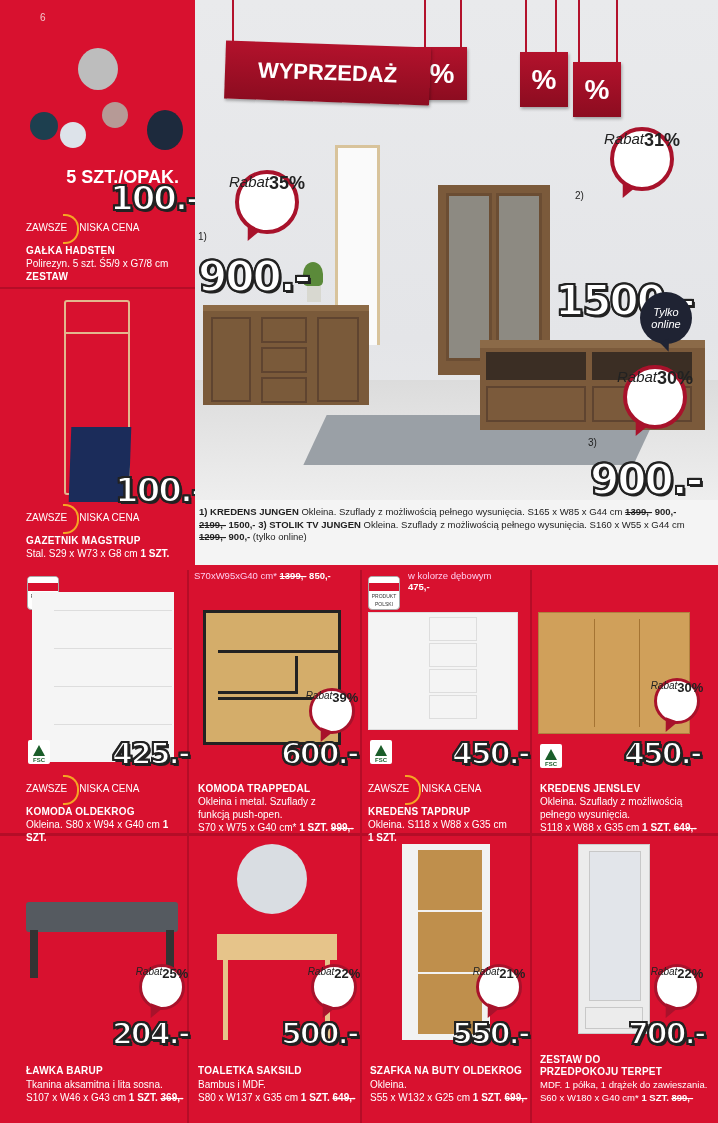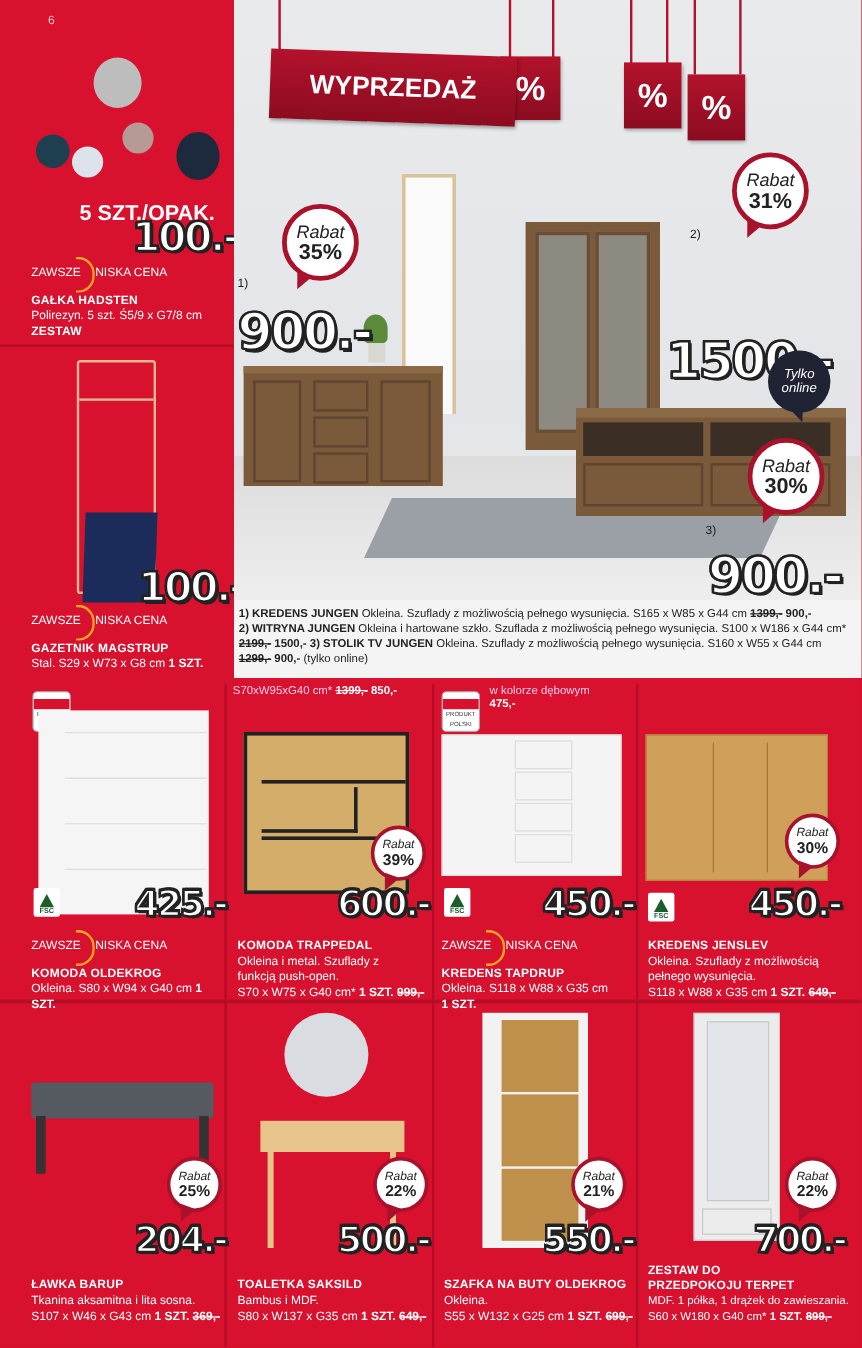--- a/index.html
+++ b/index.html
@@ -17,21 +17,21 @@
   .zns { position: absolute; display: flex; align-items: center; font-size: 10px; font-weight: 700; }
   .zns .z { color: #fff; font-weight: 400; position: relative; padding-right: 6px; }
   .zns .z::after { content: ""; position: absolute; right: -6px; top: -8px; width: 14px; height: 26px; border: 2px solid #f5a623; border-left: none; border-radius: 0 14px 14px 0; }
   .zns .n { color: #fff; font-weight: 400; margin-left: 6px; }
 
   .pname { position: absolute; font-size: 10px; font-weight: 700; color: #fff; letter-spacing: 0.2px; }
   .pdesc { position: absolute; font-size: 10px; color: #fff; line-height: 13px; }
   .pdesc b { font-weight: 700; }
   .pdesc s { font-weight: 700; }
 
-  .rabat { position: absolute; width: 46px; height: 46px; border-radius: 50%; background: #fff; border: 3px solid #a8122b; color: #222; display: flex; flex-direction: column; align-items: center; justify-content: center; line-height: 1; }
+  .rabat { position: absolute; width: 46px; height: 46px; border-radius: 50%; background: #fff; border: 3px solid #a8122b; color: #222; display: flex; justify-content: center; line-height: 1; }
   .rabat::after { content: ""; position: absolute; bottom: -12px; left: 6px; width: 0; height: 0; border-left: 5px solid transparent; border-right: 8px solid transparent; border-top: 14px solid #a8122b; transform: rotate(20deg); }
   .rabat .rl { font-size: 10px; font-style: italic; }
   .rabat .rv { font-size: 13px; font-weight: 700; }
   .rabat.lg { width: 64px; height: 64px; border-width: 4px; }
   .rabat.lg .rl { font-size: 15px; }
   .rabat.lg .rv { font-size: 18px; }
 
   .hero { position: absolute; left: 195px; top: 0; width: 523px; height: 565px; background: linear-gradient(180deg, #e9eaec 0%, #e4e5e8 60%, #eceded 100%); overflow: hidden; }
   .hero-floor { position: absolute; left: 0; right: 0; top: 380px; bottom: 65px; background: linear-gradient(180deg, #dcdcdc, #eeeeee); }
   .hero-info { position: absolute; left: 0; right: 0; bottom: 0; height: 65px; background: #f4f4f4; color: #222; font-size: 9.5px; line-height: 12.5px; padding: 6px 4px; }
@@ -161,21 +161,20 @@
   </div>
   <div class="rabat lg" style="left:428px;top:365px;">
     <span class="rl">Rabat</span>
       <span class="rv">30%</span>
   </div>
   <div class="abs" style="left:393px;top:437px;font-size:10px;color:#222;">3)</div>
   <div class="price big" style="left:395px;top:455px;">900.-</div>
 
   <div class="hero-info">
     <div><b>1) KREDENS JUNGEN</b><span> Okleina. Szuflady z możliwością pełnego wysunięcia. S165 x W85 x G44 cm </span><s>1399,-</s><b> 900,-</b></div>
-    <div><b>2) WITRYNA JUNGEN</b><span> Okleina i hartowane szkło. Szuflada z możliwością pełnego wysunięcia. S100 x W186 x G44 cm*</span></div>
     <div><s>2199,-</s><b> 1500,- </b><b>3) STOLIK TV JUNGEN</b><span> Okleina. Szuflady z możliwością pełnego wysunięcia. S160 x W55 x G44 cm</span></div>
     <div><s>1299,-</s><b> 900,-</b><span> (tylko online)</span></div>
   </div>
 </div>
 
 <div class="vline" style="left:187px;top:570px;height:263px;"></div>
 <div class="vline" style="left:360px;top:570px;height:263px;"></div>
 <div class="vline" style="left:530px;top:570px;height:263px;"></div>
 <div class="hline" style="left:0;top:833px;width:718px;height:3px;"></div>
 

